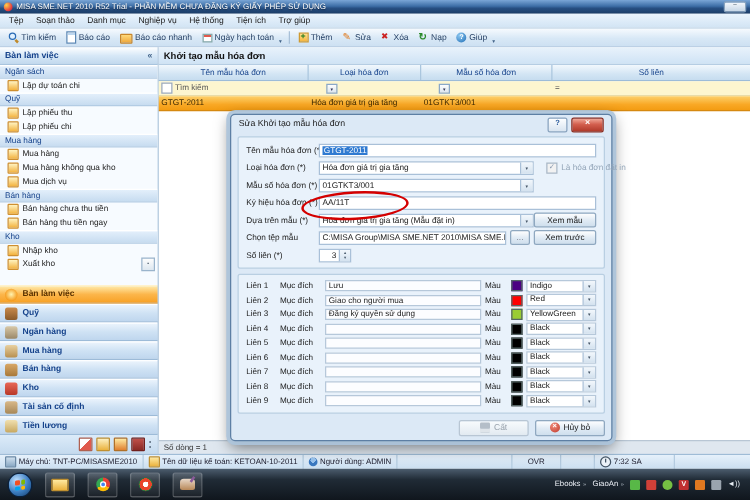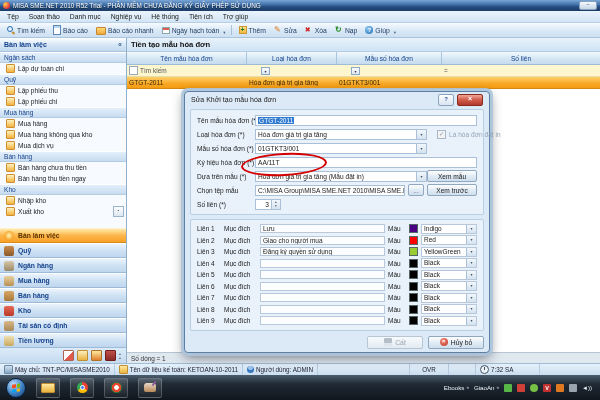--- a/index.html
+++ b/index.html
@@ -358,21 +358,21 @@
     <div class="sb-footer">
       <span class="foot-ico fi1"></span>
       <span class="foot-ico fi2"></span>
       <span class="foot-ico fi3"></span>
       <span class="foot-ico fi4"></span>
       <span class="foot-more">▪<br>▪</span>
     </div>
   </div>
 
   <div class="main">
-    <div class="main-title">Tiền tạo mẫu hóa đơn</div>
+    <div class="main-title">Khởi tạo mẫu hóa đơn</div>
     <div class="thead">
       <span class="th c1">Tên mẫu hóa đơn</span>
       <span class="th c2">Loại hóa đơn</span>
       <span class="th c3">Mẫu số hóa đơn</span>
       <span class="th c4">Số liên</span>
     </div>
     <div class="filterrow">
       <span class="fcell c1">
         <span class="chk-sm"></span>
         <span>Tìm kiếm</span>

